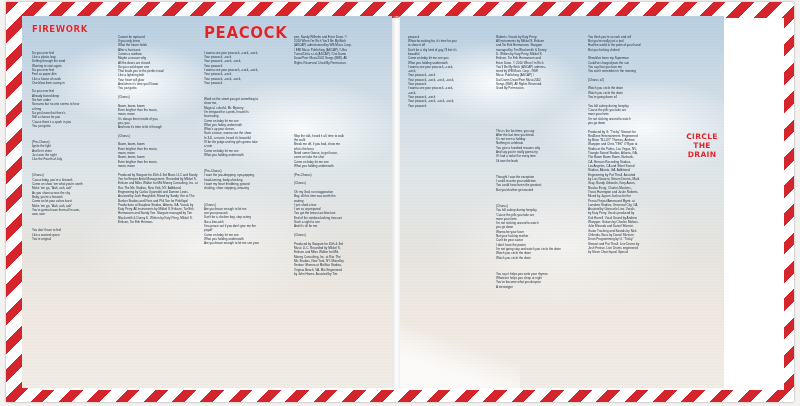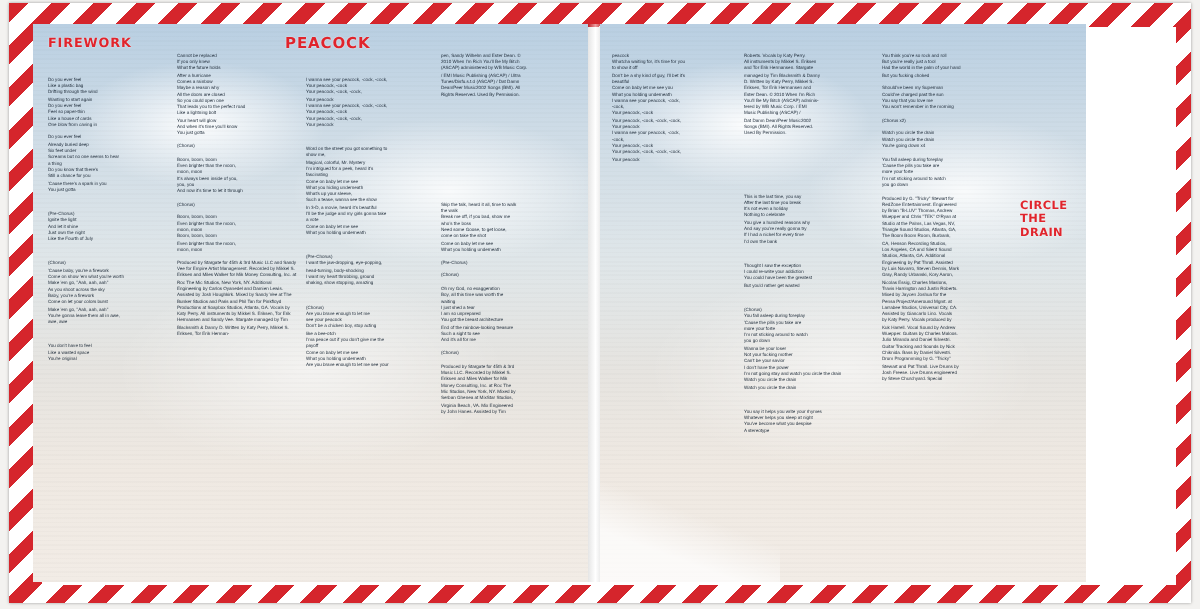--- a/index.html
+++ b/index.html
@@ -65,23 +65,24 @@
 
   
   .song-title{
     font-family:"DejaVu Sans",sans-serif;
     font-weight:bold;
     color:#e0242c;
     letter-spacing:.6px;
     font-size:8.5px;
     margin:0 0 4px 0;
     text-shadow:0 0 1px rgba(255,255,255,.9);
+    text-align:center;
   }
   #title-firework{position:absolute;left:10px;top:8px;}
-  #title-peacock{position:absolute;left:168px;top:8px;font-size:10px;}
+  #title-peacock{position:absolute;left:182px;top:8px;font-size:15px;}
   #title-circle{position:absolute;left:280px;top:116px;font-size:7.6px;letter-spacing:.3px;}
 
   .shifted-top{margin-top:12px;}
 
   
   .paper-edge{
     position:absolute;left:0;bottom:0;width:120px;height:70px;
     background:linear-gradient(200deg,rgba(255,255,255,0) 40%,rgba(255,255,255,.75) 70%);
     pointer-events:none;
   }

